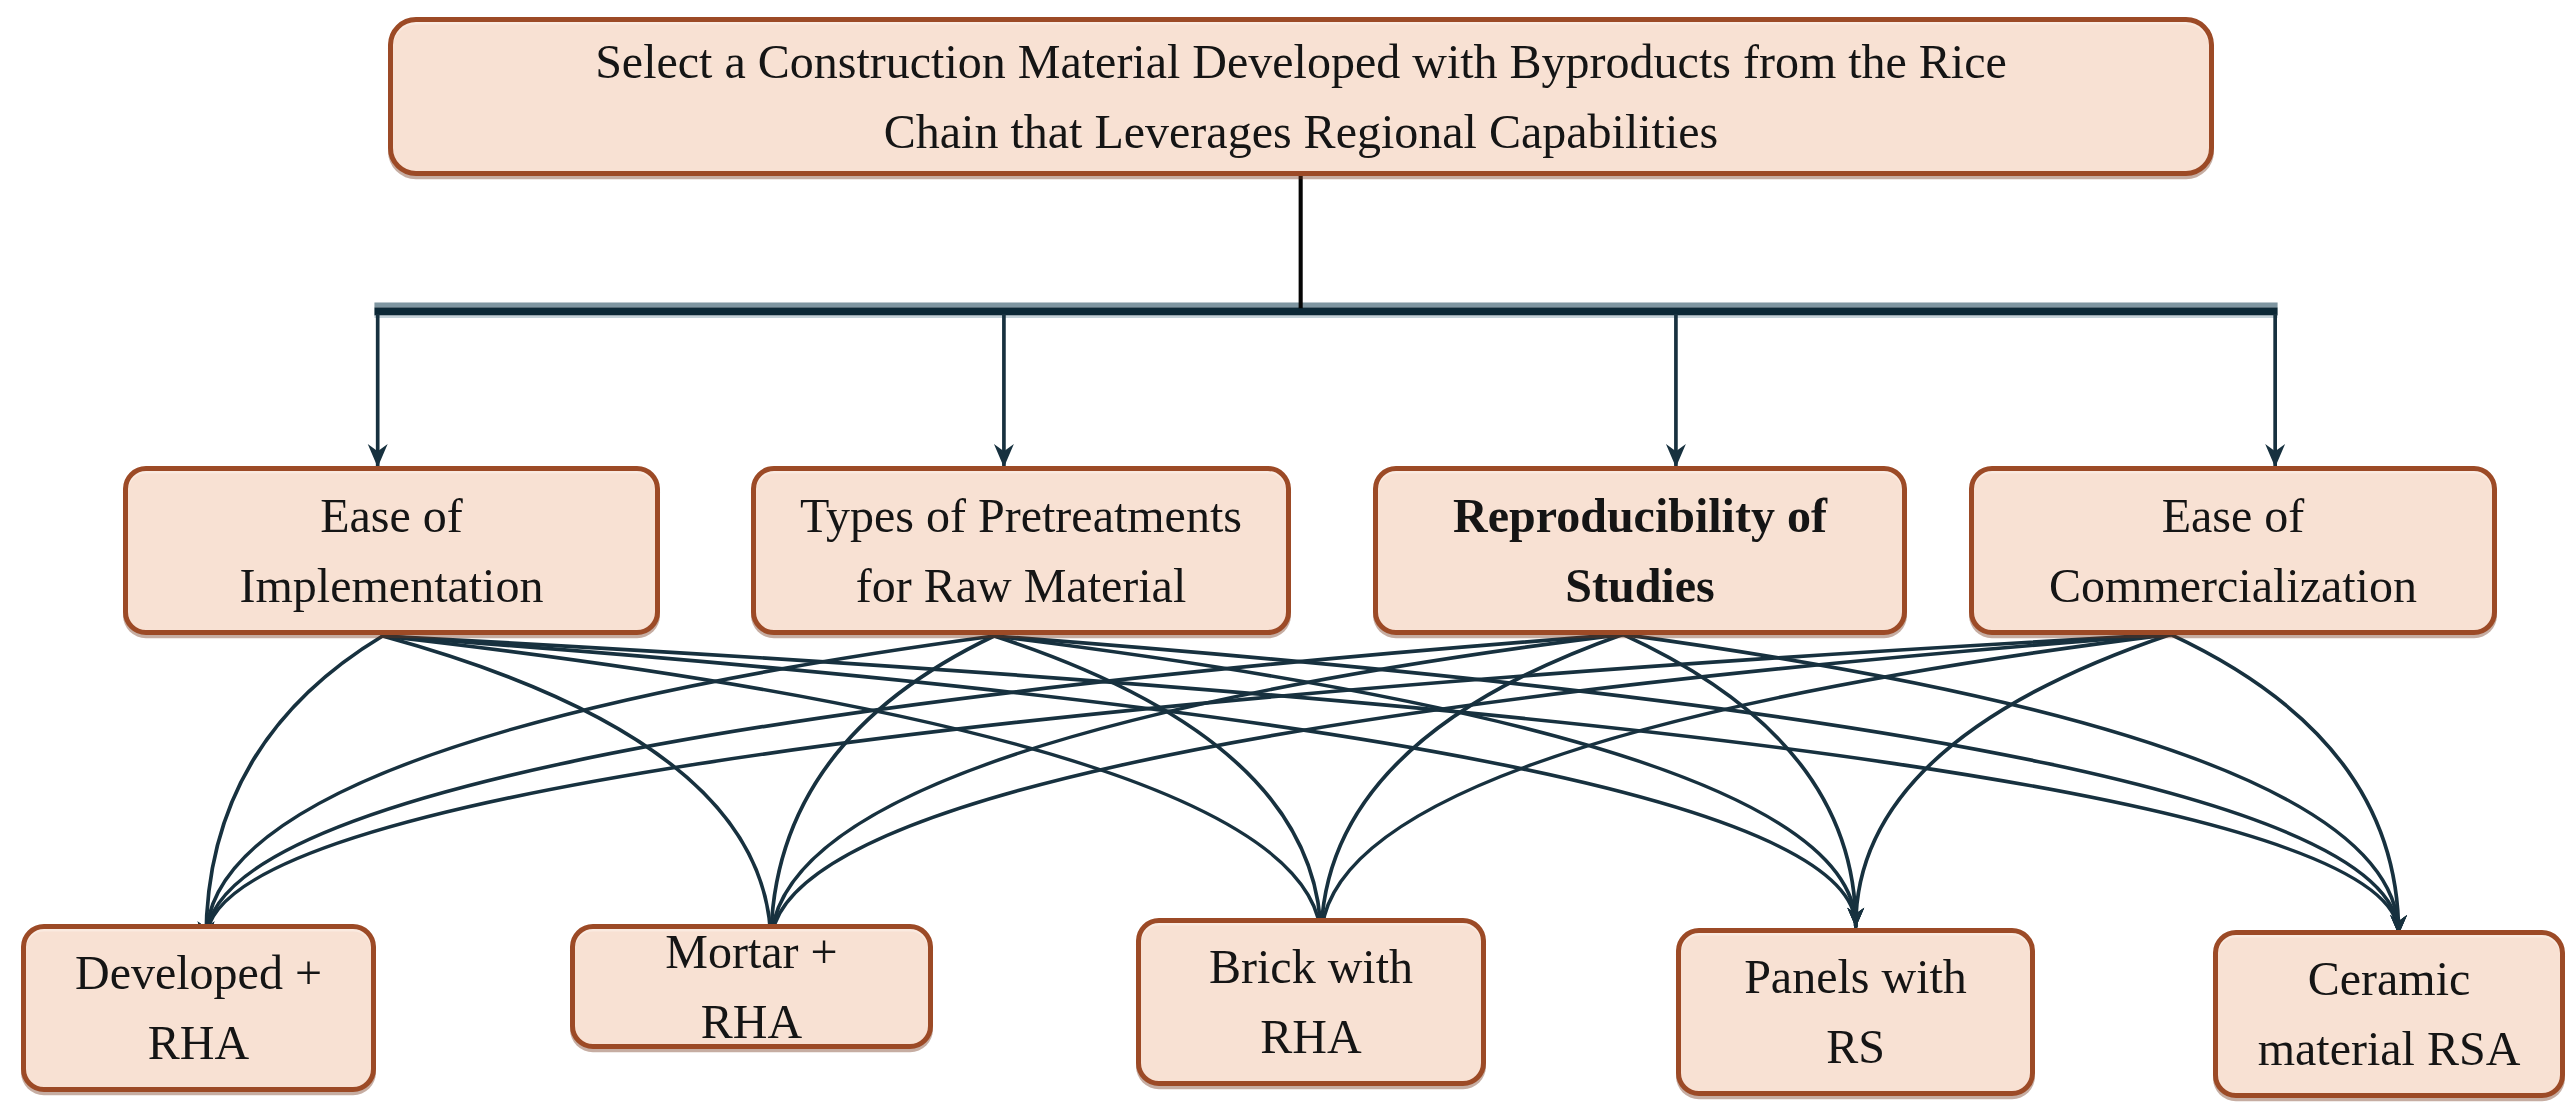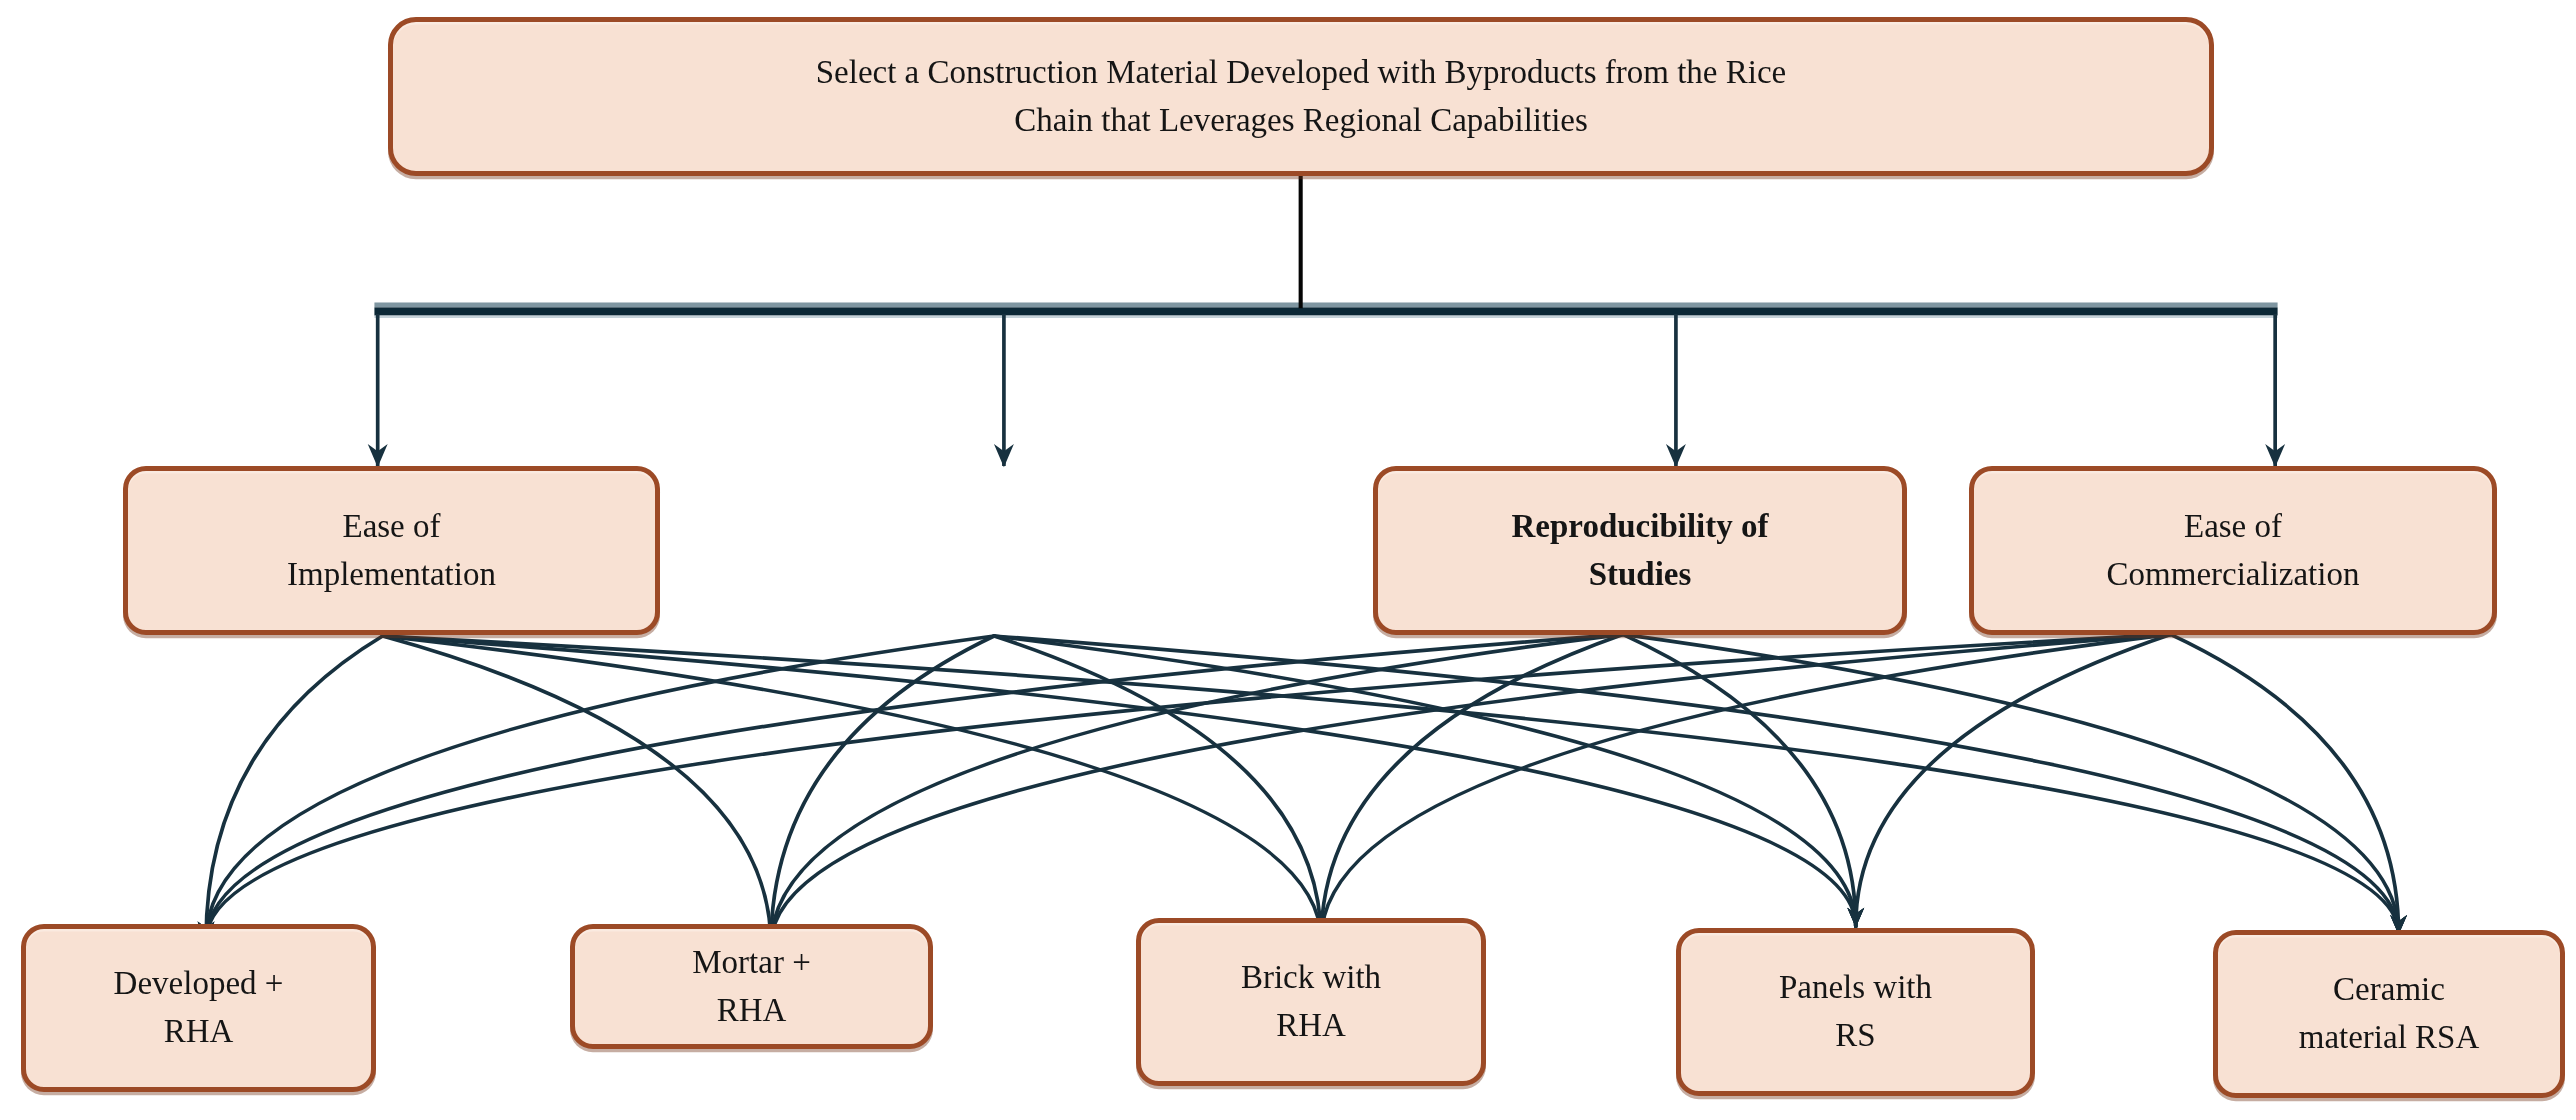--- a/index.html
+++ b/index.html
@@ -21,21 +21,21 @@
     box-sizing: border-box;
     background: var(--box-fill, #F8E1D3);
     border: 5.7px solid var(--box-border, #9C4A26);
     border-radius: 23px;
     box-shadow: 0 3.3px 0 rgba(112, 50, 22, 0.40), inset 0 2.5px 0 rgba(255,255,255,0.30);
     display: flex;
     align-items: center;
     justify-content: center;
     text-align: center;
     color: var(--text-color, #151515);
-    font-size: 33px;
+    font-size: 48px;
     line-height: 1.45;
   }
   .node .label { white-space: pre-line; padding: 0 11.4px; }
   #goal { left: 388px; top: 17px;  width: 1826px; height: 159px; border-radius: 28px; }
   #c1   { left: 123px; top: 466px; width: 537px;  height: 169px; }
   #c2   { left: 751px; top: 466px; width: 540px;  height: 169px; }
   #c3   { left: 1373px; top: 466px; width: 534px; height: 169px; font-weight: bold; }
   #c4   { left: 1969px; top: 466px; width: 528px; height: 169px; }
   #a1   { left: 21px;   top: 924px; width: 355px; height: 168px; }
   #a2   { left: 570px;  top: 924px; width: 363px; height: 125px; }
@@ -89,20 +89,24 @@
 
   <div class="node" id="goal">
     <span class="label">Select a Construction Material Developed with Byproducts from the Rice
 Chain that Leverages Regional Capabilities</span>
   </div>
 
   <div class="node" id="c1">
     <span class="label">Ease of
 Implementation</span>
   </div>
+  <div class="node" id="c2">
+    <span class="label">Types of Pretreatments
+for Raw Material</span>
+  </div>
   <div class="node" id="c3">
     <span class="label">Reproducibility of
 Studies</span>
   </div>
   <div class="node" id="c4">
     <span class="label">Ease of
 Commercialization</span>
   </div>
 
   <div class="node" id="a1">

